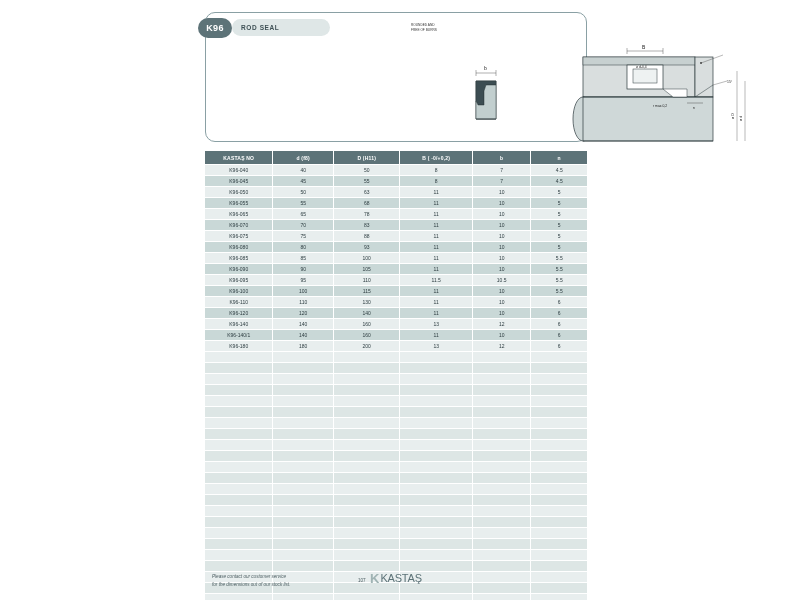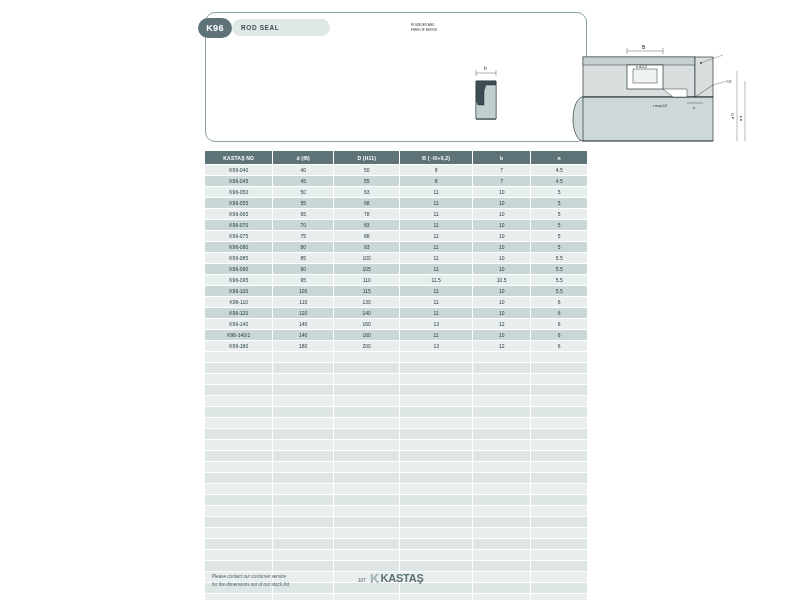--- a/index.html
+++ b/index.html
@@ -170,21 +170,21 @@
   }
   .brand-mark {
     font-size: 13px;
     font-weight: bold;
     color: #9fb3b3;
     line-height: 1;
     letter-spacing: -1px;
   }
   .brand-name {
     font-size: 11px;
-    font-weight: bold;
+    font-weight: normal;
     color: #5d7378;
     line-height: 1;
     letter-spacing: -.2px;
   }
 </style>
 </head>
 <body>
 
 <div class="page">
 

